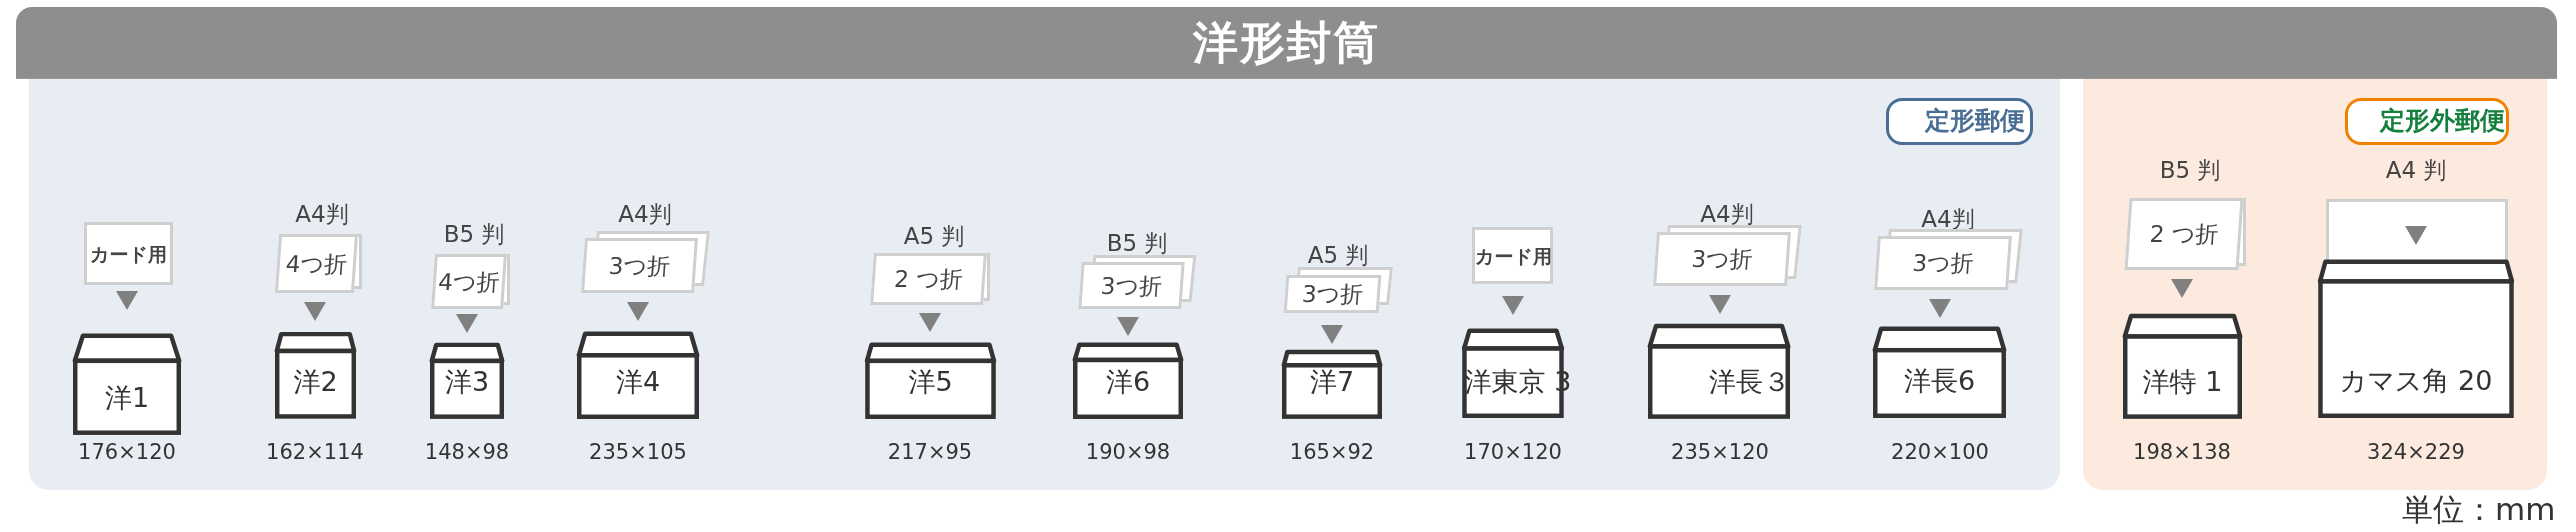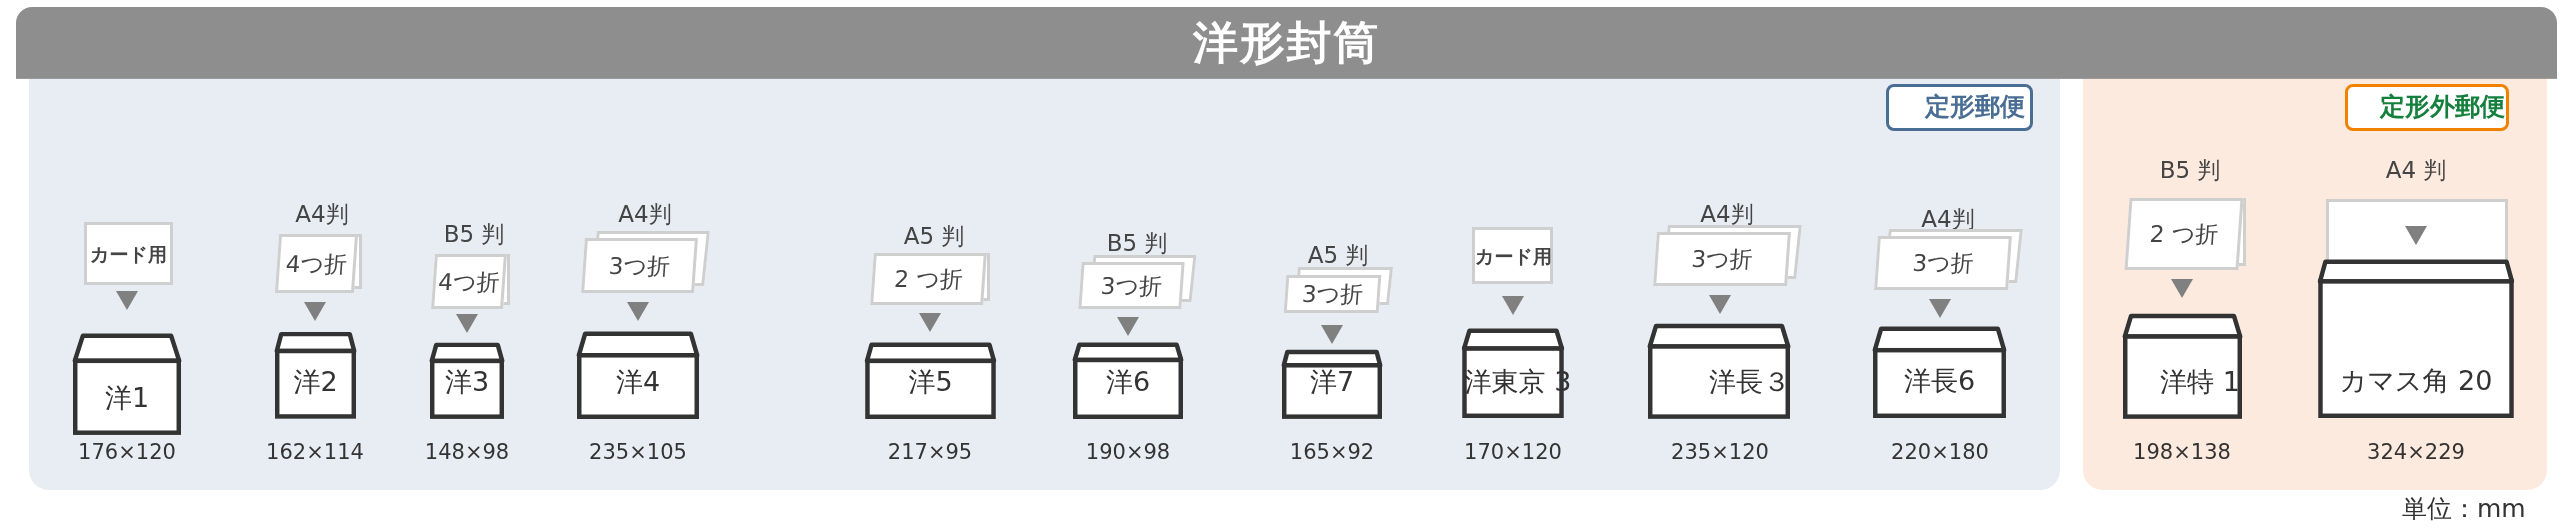--- a/index.html
+++ b/index.html
@@ -5,26 +5,26 @@
   html, body { margin:0; padding:0; background:#ffffff; }
   body { width:2576px; height:532px; position:relative; overflow:hidden;
          font-family:"DejaVu Sans","Liberation Sans",sans-serif; color:#333333; }
   .header { position:absolute; left:16px; top:7.2px; width:2541px; height:72px;
             background:#8e8e8e; border-radius:16px 16px 0 0; border-bottom:1.8px solid #9b9b9b; box-sizing:border-box; }
   .header-title { position:absolute; left:0; right:0; top:9px; text-align:center;
             color:#ffffff; font-weight:bold; font-size:45px; letter-spacing:1.8px; line-height:54px; }
   .panel { position:absolute; top:79px; height:411px; box-sizing:border-box; }
   .panel-regular { left:29px; width:2031px; background:#e8edf4; border-radius:0 0 19.7px 19.7px; }
   .panel-nonstd { left:2083px; width:464px; background:#fdeadf; border-radius:0 0 19.7px 19.7px; }
-  .badge { position:absolute; top:84px; height:47px; box-sizing:border-box;
-           border:3.6px solid; border-radius:8px; font-size:25px; font-weight:bold;
+  .badge { position:absolute; top:98px; height:47px; box-sizing:border-box;
+           border:3.6px solid; border-radius:16px; font-size:25px; font-weight:bold;
            line-height:39px; text-align:center; background:#ffffff;padding-left:31px; }
   .badge-regular { left:1886px; width:147px; color:#4a6d94; border-color:#4a6d94; }
   .badge-nonstd { left:2345px; width:164px; color:#15803d; border-color:#f08200; }
-  .unit-note { position:absolute; left:2402px; top:494px; font-size:25px; color:#333; line-height:30px; }
+  .unit-note { position:absolute; left:2402px; top:494px; font-size:31px; color:#333; line-height:30px; }
 
   .item { position:absolute; }
   .paper-label { position:absolute; font-size:23px; color:#444; line-height:27px; white-space:nowrap; transform:translateX(-50%); }
   .card { position:absolute; box-sizing:border-box; background:#ffffff; border:3.6px solid #cfcfcf; }
   .card-back { position:absolute; box-sizing:border-box; background:#ffffff; border:3.6px solid #cfcfcf; }
   .card-text { position:absolute; left:0; right:0; top:50%; transform:translateY(-50%);
                text-align:center; font-size:23px; color:#444; line-height:27px; white-space:nowrap; }
   .card-text.small { font-size:19px;font-weight:bold; }
   .arrow { position:absolute; width:0; height:0; border-left:11.6px solid transparent;
            border-right:11.6px solid transparent; border-top:19.7px solid #808080; transform:translateX(-50%); }
@@ -194,30 +194,30 @@
         <div class="card-text">3つ折</div>
       </div>
       <div class="arrow" style="left: 1940px; top: 299px;"></div>
       <div class="env" style="left: 1873px; top: 327px; width: 133px; height: 91px;">
         <svg width="133" height="91" viewBox="0 0 149 102">
           <polygon points="9,2 140,2 147,26 2,26" fill="#fff" stroke="#333" stroke-width="5" stroke-linejoin="round"></polygon>
           <rect x="2.5" y="26" width="144" height="73.5" fill="#fff" stroke="#333" stroke-width="5"></rect>
         </svg>
         <div class="env-label" style="top: 39px;">洋長6</div>
       </div>
-      <div class="dim" style="left: 1940px;">220×180</div>
+      <div class="dim" style="left: 1940px;">220×100</div>
     </div>
     <div class="item">
       <div class="paper-label" style="left: 2190px; top: 157px;">B5 判</div>
       <div class="card-back" style="left: 2132px; top: 198px; width: 114px; height: 68px;"></div>
       <div class="card" style="left: 2127px; top: 198px; width: 114px; height: 72px; transform: skewX(-4deg);">
         <div class="card-text">2 つ折</div>
       </div>
       <div class="arrow" style="left: 2182px; top: 279px;"></div>
-      <div class="env" style="left: 2123px; top: 314px; width: 119px; height: 105px; padding-left: 35px;">
+      <div class="env" style="left: 2123px; top: 314px; width: 119px; height: 105px;">
         <svg width="119" height="105" viewBox="0 0 133 117">
           <polygon points="9,2 124,2 131,25 2,25" fill="#fff" stroke="#333" stroke-width="5" stroke-linejoin="round"></polygon>
           <rect x="2.5" y="25" width="128" height="89.5" fill="#fff" stroke="#333" stroke-width="5"></rect>
         </svg>
         <div class="env-label" style="top: 53px;">洋特 1</div>
       </div>
       <div class="dim" style="left: 2182px;">198×138</div>
     </div>
     <div class="item">
       <div class="paper-label" style="left: 2416px; top: 157px;">A4 判</div>

